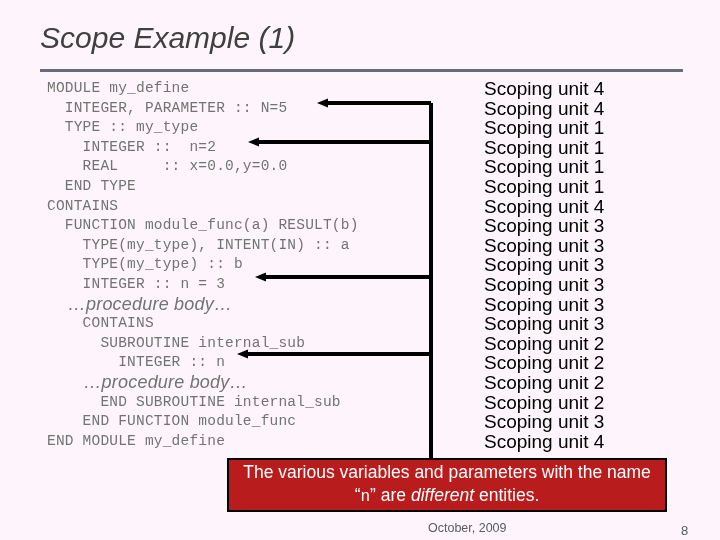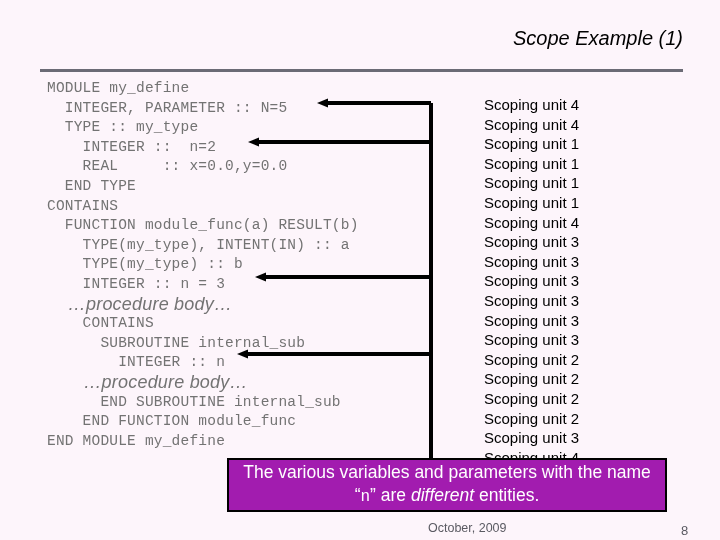--- a/index.html
+++ b/index.html
@@ -21,26 +21,26 @@
     width: 720px;
     height: 540px;
   }
 
   
   #slide-title {
     position: absolute;
     left: 40px;
     top: 20px;
     width: 643px;
-    text-align: right;
+    text-align: left;
     font-family: "Liberation Sans", sans-serif;
     font-style: italic;
-    font-size: 20px;
+    font-size: 30px;
     line-height: 36px;
-    color: #000000;
+    color: #404040;
     white-space: nowrap;
   }
   #title-rule {
     position: absolute;
     left: 40px;
     top: 69px;
     width: 643px;
     height: 3px;
     background: #6b6b75;
   }
@@ -66,25 +66,24 @@
     font-style: italic;
     font-size: 18px;
   }
 
   
   #scoping-column {
     position: absolute;
     left: 484px;
     top: 79px;
     font-family: "Liberation Sans", sans-serif;
-    font-size: 15px;
+    font-size: 19px;
     line-height: 19.6px;
     color: #000000;
     white-space: nowrap;
-    margin-top: 16px;
   }
   #scoping-column .scope-line {
     height: 19.6px;
   }
 
   
   #arrow-diagram {
     position: absolute;
     left: 0;
     top: 0;
@@ -93,21 +92,21 @@
     pointer-events: none;
   }
 
   
   #callout-box {
     position: absolute;
     left: 227px;
     top: 458px;
     width: 440px;
     height: 54px;
-    background: #a21caf;
+    background: #b91c1c;
     border: 2px solid #000000;
     box-sizing: border-box;
     display: flex;
     align-items: center;
     justify-content: center;
   }
   #callout-text {
     font-family: "Liberation Sans", sans-serif;
     font-size: 17.5px;
     line-height: 23px;

